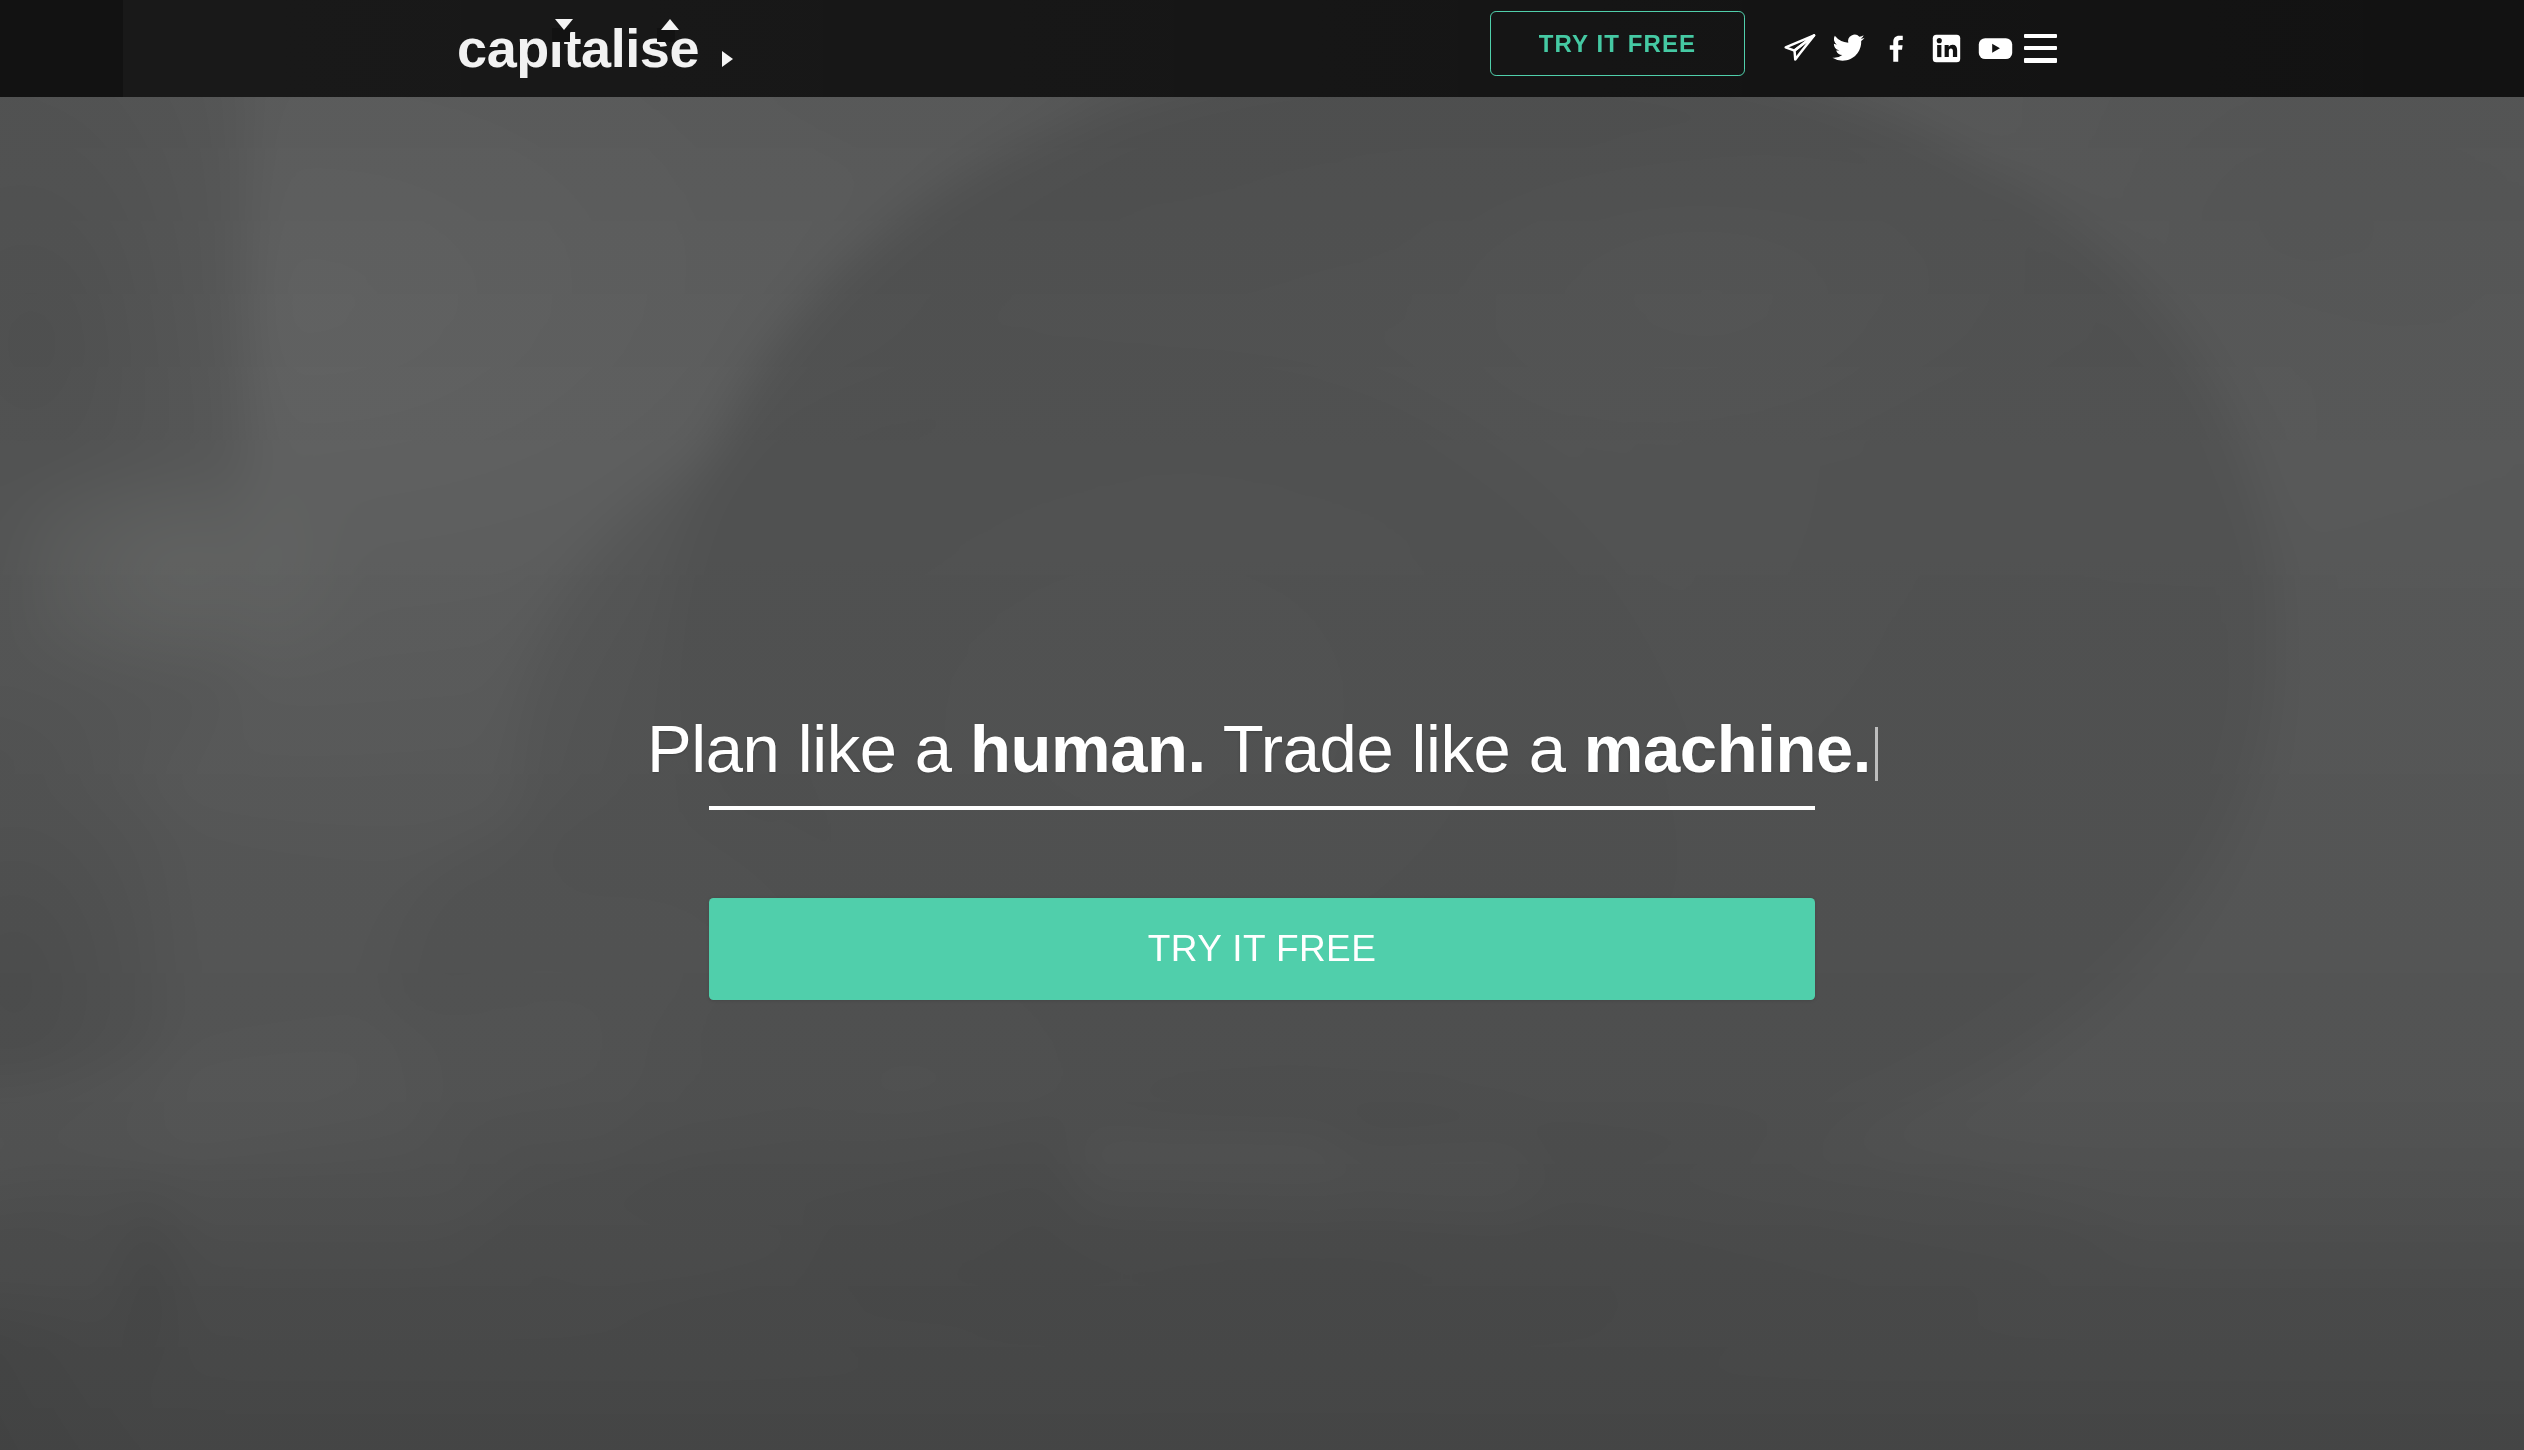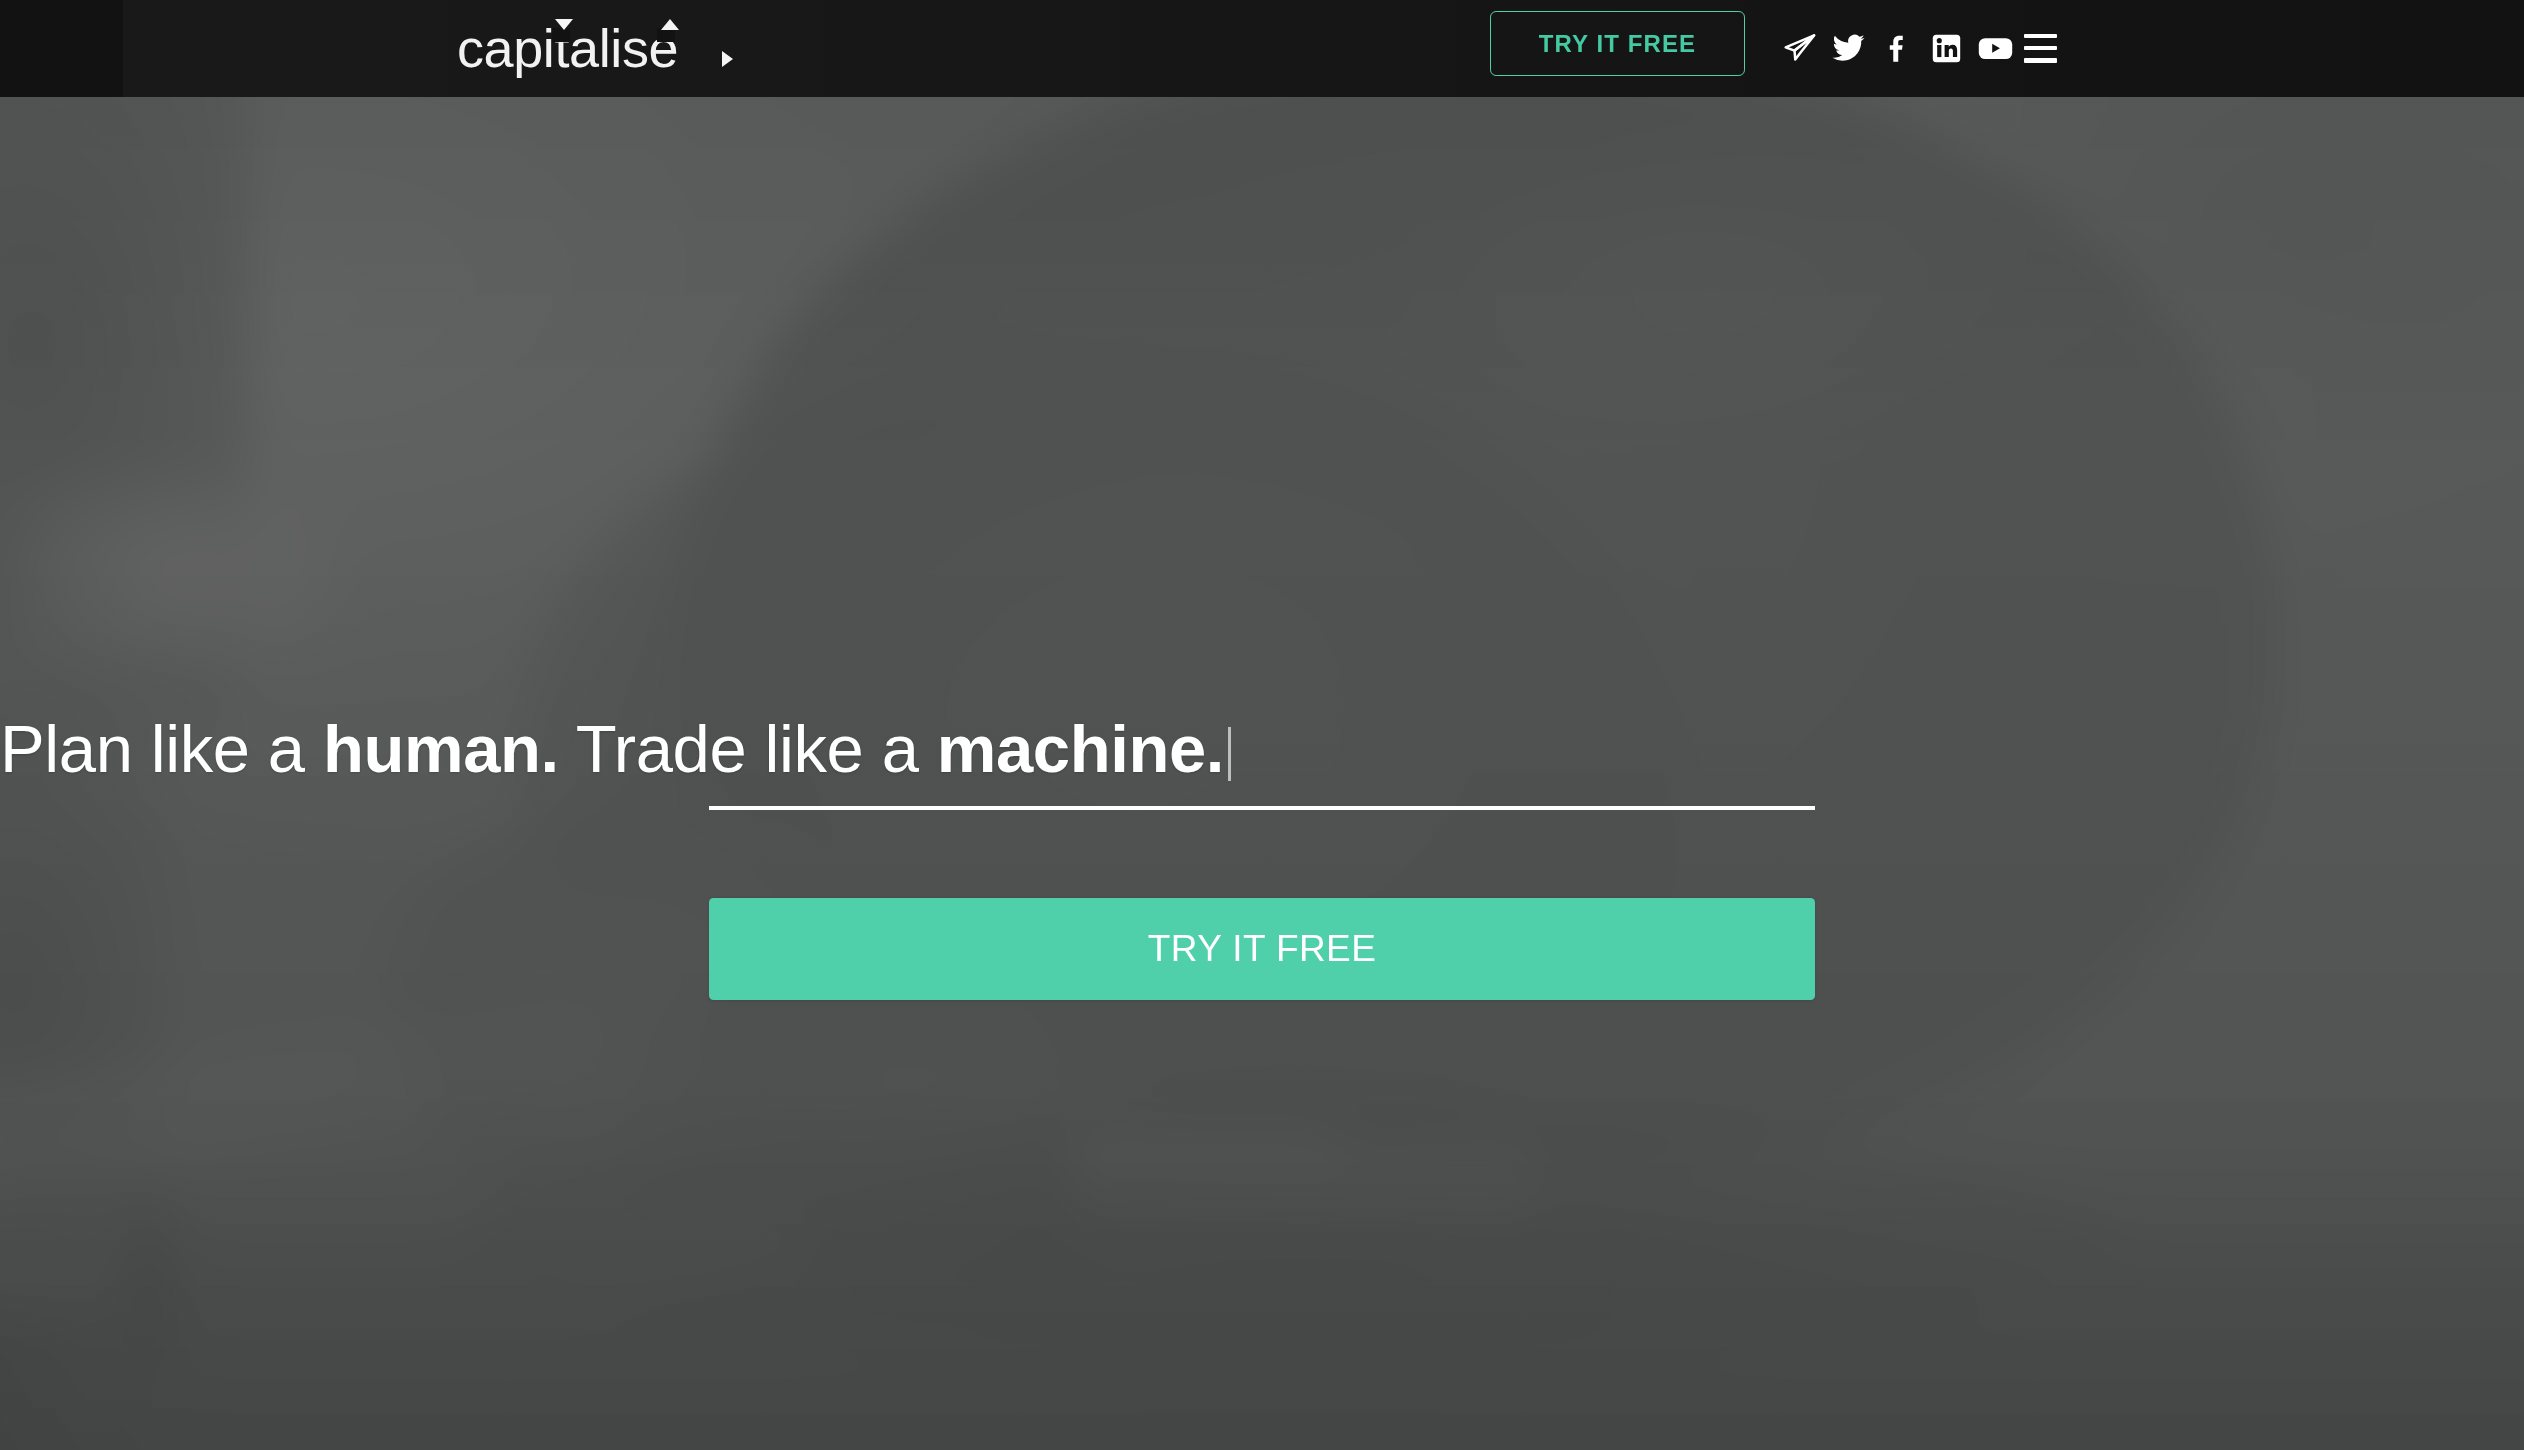--- a/index.html
+++ b/index.html
@@ -30,21 +30,21 @@
   
   .logo {
     position:absolute; left:457px; top:5.3px;
     height:86px; width:298px;
     display:flex; align-items:center;
   }
   .logo-word {
     position:relative;
     color:#f2f2f2;
     font-family:"Liberation Sans", sans-serif;
-    font-weight:400;
+    font-weight:700;
     font-size:54px;
     letter-spacing:-0.4px;
     line-height:1;
     white-space:nowrap;
     text-align:center;
   }
   
   .tri-down {
     position:absolute; left:98px; top:-2.6px;
     width:0; height:0;
@@ -224,20 +224,21 @@
 
   
   .hero-content {
     position:absolute; left:0; top:0;
     width:2525px; height:1354px;
   }
 
   .headline {
     position:absolute; left:0; top:615px;
     width:2525px;
+    text-align:center;
     color:#ffffff;
     font-family:"Liberation Sans", sans-serif;
     font-weight:300;
     font-size:67px;
     line-height:1.1;
     letter-spacing:-0.4px;
     white-space:nowrap;
     text-shadow:0 0.9px 2.6px rgba(0,0,0,0.20);
   }
   .headline b { font-weight:bold; }

